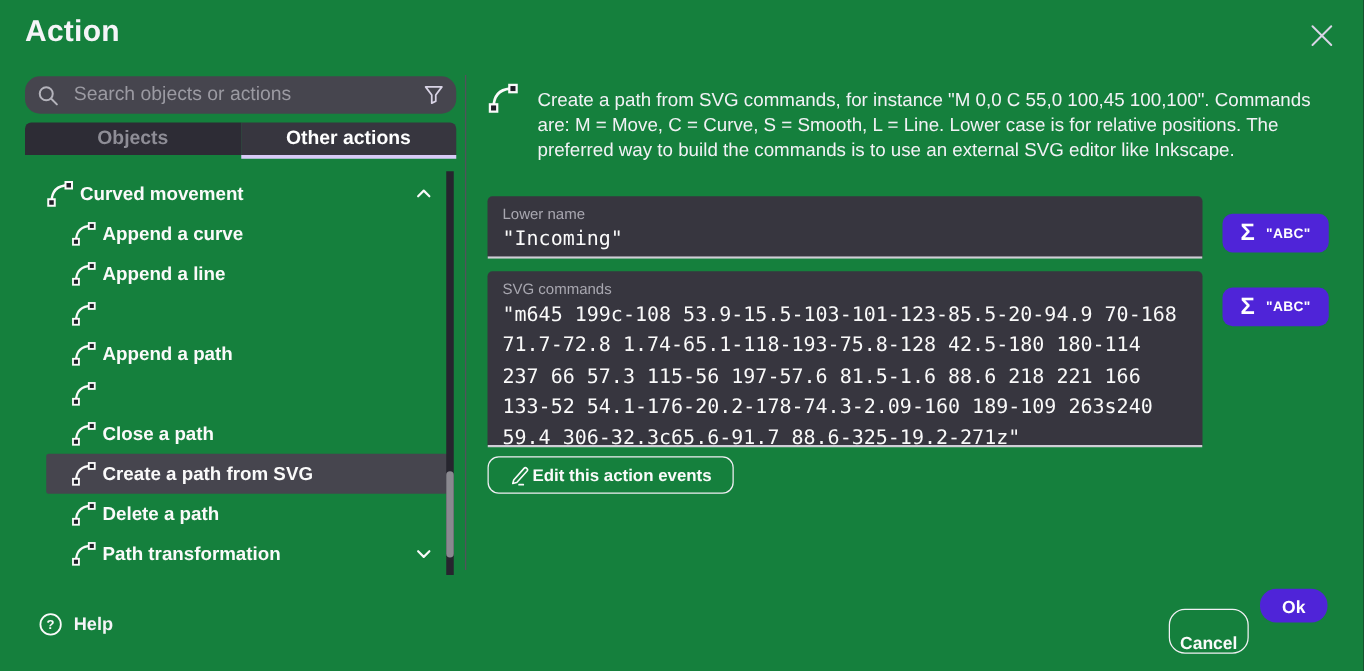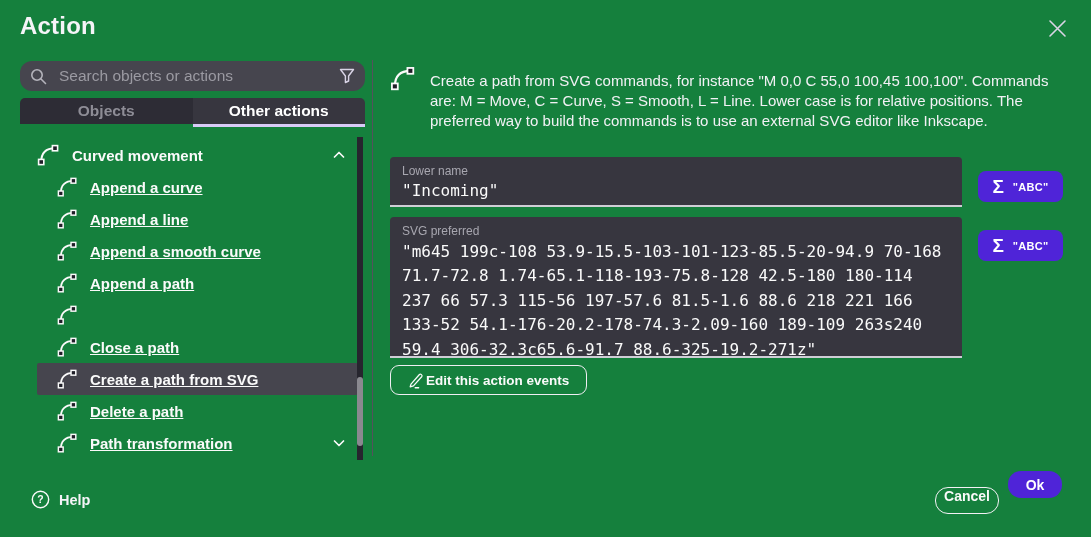--- a/index.html
+++ b/index.html
@@ -31,23 +31,23 @@
     font-size: 15.5px; font-weight: bold; cursor: pointer; position: relative; }
   .tab.inactive { background: #2d2c35; color: #8e8d96; border-radius: 5px 0 0 0; }
   .tab.active { background: #37363f; color: #ffffff; border-radius: 0 5px 0 0; }
   .tab.active::after { content: ""; position: absolute; left: 0; right: 0; bottom: -3px;
     height: 3px; background: #d8cbf7; }
 
   
   .list-row { position: absolute; height: 32px; display: flex; align-items: center;
     font-size: 15px; font-weight: bold; color: #fafafa; cursor: pointer; }
   .group-row { left: 20px; width: 338px; padding-left: 16px; }
-  .child-row { left: 37px; width: 321px; padding-left: 19px; border-radius: 2px; text-decoration: underline; }
+  .child-row { left: 37px; width: 321px; padding-left: 19px; border-radius: 2px; }
   .child-row.selected { background: #46454e; }
-  .row-label { margin-left: 12px; white-space: nowrap; }
+  .row-label { margin-left: 4px; white-space: nowrap; }
   .row-chevron { position: absolute; right: 12px; top: 9px; }
   .curve-ic { flex: 0 0 auto; }
 
   
   .scroll-track { left: 357px; top: 137px; width: 6px; height: 323px; background: #26252e; }
   .scroll-thumb { left: 357px; top: 377px; width: 6px; height: 69px; background: #8a8990; border-radius: 3px; }
   .v-divider { left: 372px; top: 60px; width: 1px; height: 396px; background: #53525c; }
 
   
   .desc-icon { left: 389px; top: 65px; }
@@ -70,22 +70,22 @@
   .expr-1 { top: 171px; } .expr-2 { top: 230px; }
 
   .edit-btn { left: 390px; top: 365px; height: 30px; padding: 0 17px;
     border: 1px solid #efeef3; border-radius: 9px; display: inline-flex; align-items: center;
     gap: 1px; cursor: pointer; background: transparent; }
   .edit-btn span { font-size: 13.5px; font-weight: bold; color: #fafafa; white-space: nowrap; }
 
   
   .help-wrap { left: 31px; top: 490px; display: flex; align-items: center; gap: 9px; cursor: pointer; }
   .help-label { font-size: 14.5px; font-weight: bold; }
-  .cancel-btn { left: 935px; top: 487px; width: 64px; height: 27px; border: 1px solid #f2f1f5;
-    border-radius: 13px; display: flex; align-items: flex-start; justify-content: center;
+  .cancel-btn { left: 935px; top: 487px; width: 64px; height: 36px; border: 1px solid #f2f1f5;
+    border-radius: 13px; display: flex; align-items: flex-end; justify-content: center;
     font-size: 14px; font-weight: bold; color: #fafafa; cursor: pointer; background: transparent; }
   .ok-btn { left: 1008px; top: 471px; width: 54px; height: 27px; background: #4f24d8;
     border-radius: 13px; display: flex; align-items: center; justify-content: center;
     font-size: 14px; font-weight: bold; color: #fff; cursor: pointer; }
 </style>
 </head>
 <body>
 
 <svg width="0" height="0" style="position:absolute">
   <defs>
@@ -145,21 +145,20 @@
   <div class="list-row child-row" style="top:203px">
     <svg class="curve-ic" width="22" height="22" viewBox="0 0 24 24">
         <use href="#curve-glyph"></use>
       </svg>
     <span class="row-label">Append a line</span>
   </div>
   <div class="list-row child-row" style="top:235px">
     <svg class="curve-ic" width="22" height="22" viewBox="0 0 24 24">
         <use href="#curve-glyph"></use>
       </svg>
-    <span class="row-label">Append a smooth curve</span>
   </div>
   <div class="list-row child-row" style="top:267px">
     <svg class="curve-ic" width="22" height="22" viewBox="0 0 24 24">
         <use href="#curve-glyph"></use>
       </svg>
     <span class="row-label">Append a path</span>
   </div>
   <div class="list-row child-row" style="top:299px">
     <svg class="curve-ic" width="22" height="22" viewBox="0 0 24 24">
         <use href="#curve-glyph"></use>
@@ -205,21 +204,21 @@
   <div class="abs field field-pathname">
     <div class="field-label">Lower name</div>
     <div class="field-value">"Incoming"</div>
   </div>
   <div class="abs expr-btn expr-1">
     <span class="sigma">Σ</span>
     <span class="abc">"ABC"</span>
   </div>
 
   <div class="abs field field-svg">
-    <div class="field-label">SVG preferred</div>
+    <div class="field-label">SVG commands</div>
     <div class="field-value">"m645 199c-108 53.9-15.5-103-101-123-85.5-20-94.9 70-168
 71.7-72.8 1.74-65.1-118-193-75.8-128 42.5-180 180-114
 237 66 57.3 115-56 197-57.6 81.5-1.6 88.6 218 221 166
 133-52 54.1-176-20.2-178-74.3-2.09-160 189-109 263s240
 59.4 306-32.3c65.6-91.7 88.6-325-19.2-271z"</div>
   </div>
   <div class="abs expr-btn expr-2">
     <span class="sigma">Σ</span>
     <span class="abc">"ABC"</span>
   </div>

